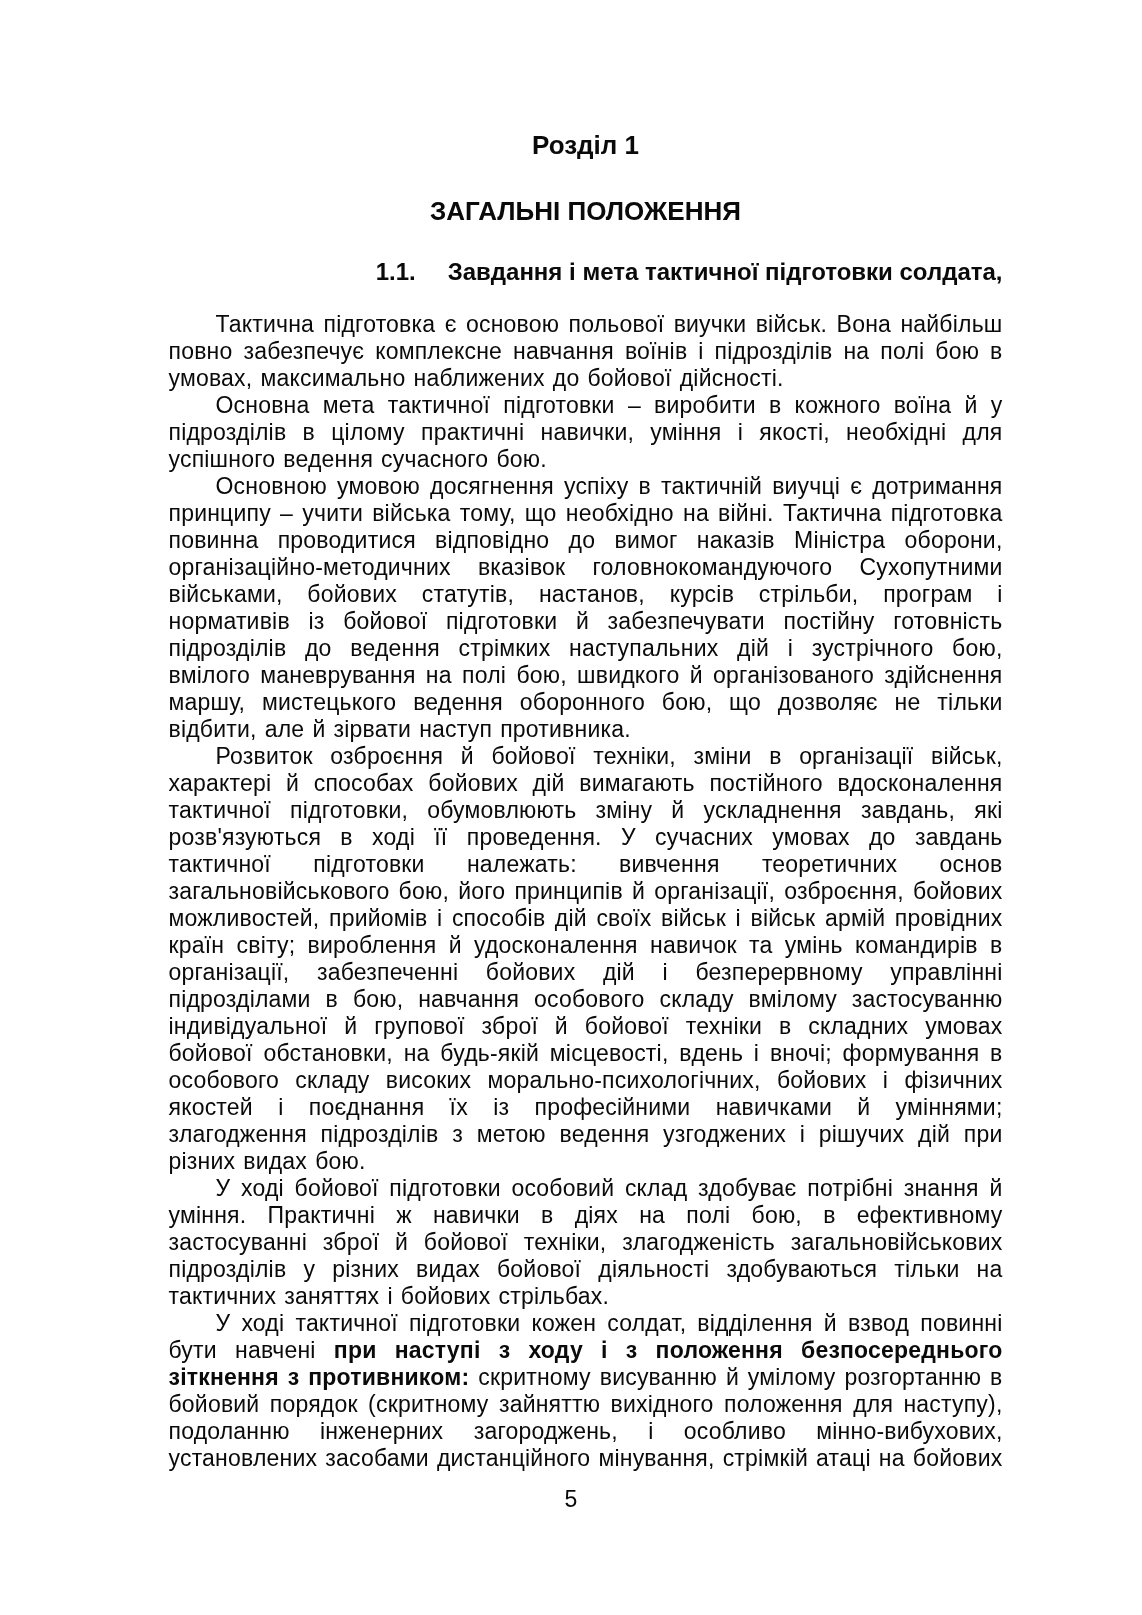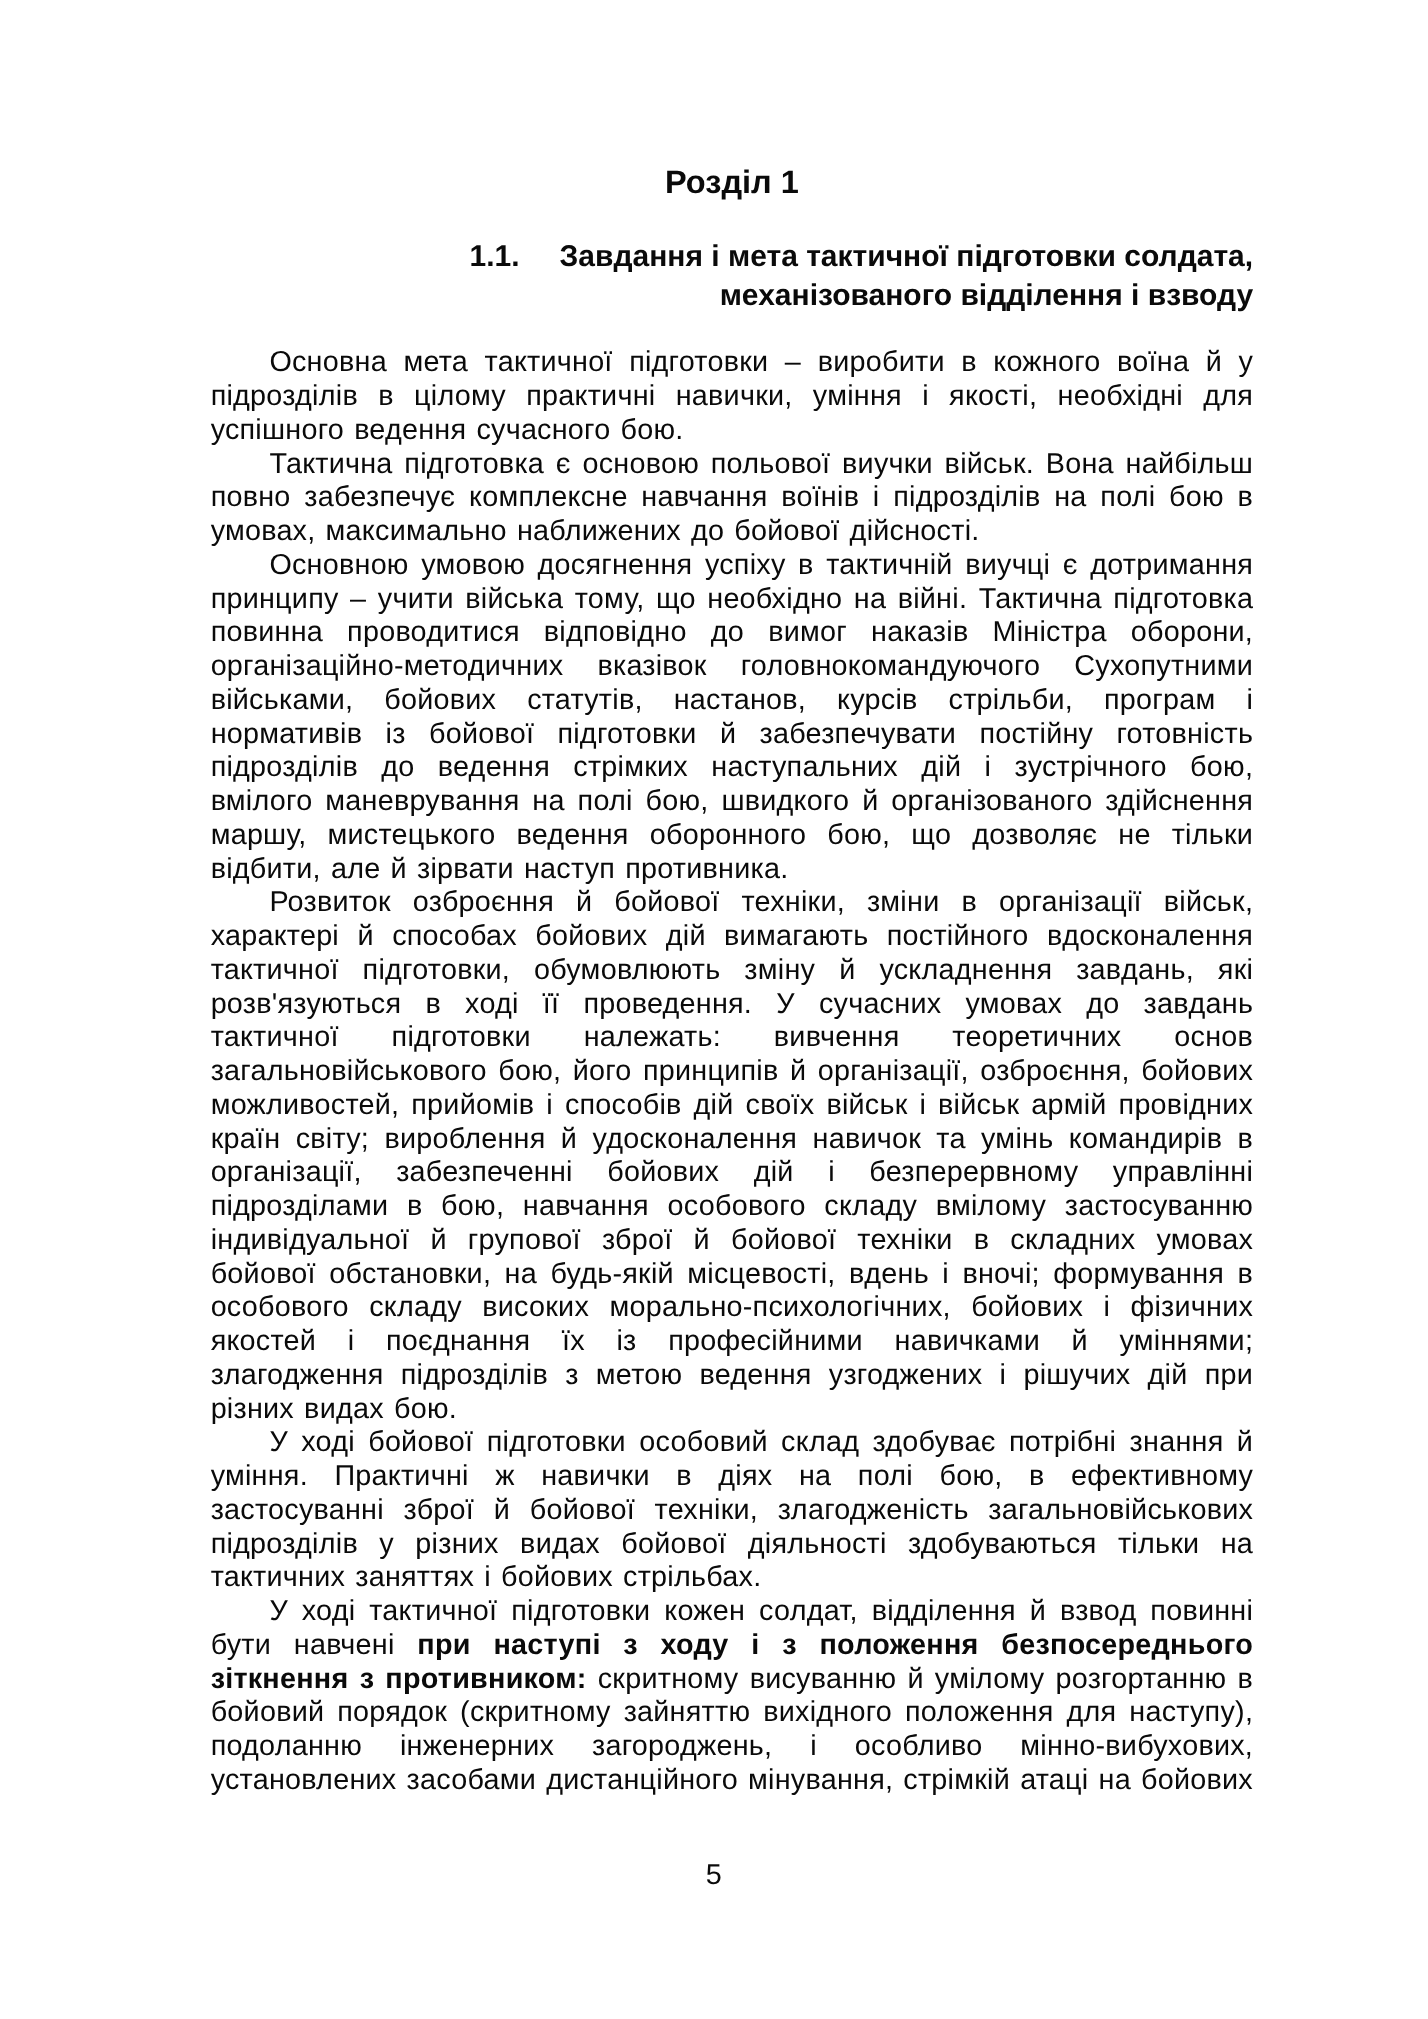--- a/index.html
+++ b/index.html
@@ -58,29 +58,29 @@
     font-size: 23px;
   }
 </style>
 </head>
 <body>
 
 <div class="page">
 
   <h1 class="chapter-heading">Розділ 1</h1>
 
+  <h2 class="doc-title">ЗАГАЛЬНІ ПОЛОЖЕННЯ</h2>
 
   <h3 class="section-heading">
     <span class="section-number">1.1.</span><span>Завдання і мета тактичної підготовки солдата,</span><br>
-    <span>механізованого відділення і взводу</span>
   </h3>
 
   <div class="body-text">
+    <p>Тактична підготовка є основою польової виучки військ. Вона найбільш повно забезпечує комплексне навчання воїнів і підрозділів на полі бою в умовах, максимально наближених до бойової дійсності.</p>
     <p>Основна мета тактичної підготовки – виробити в кожного воїна й у підрозділів в цілому практичні навички, уміння і якості, необхідні для успішного ведення сучасного бою.</p>
-    <p>Тактична підготовка є основою польової виучки військ. Вона найбільш повно забезпечує комплексне навчання воїнів і підрозділів на полі бою в умовах, максимально наближених до бойової дійсності.</p>
     <p>Основною умовою досягнення успіху в тактичній виучці є дотримання принципу – учити війська тому, що необхідно на війні. Тактична підготовка повинна проводитися відповідно до вимог наказів Міністра оборони, організаційно-методичних вказівок головнокомандуючого Сухопутними військами, бойових статутів, настанов, курсів стрільби, програм і нормативів із бойової підготовки й забезпечувати постійну готовність підрозділів до ведення стрімких наступальних дій і зустрічного бою, вмілого маневрування на полі бою, швидкого й організованого здійснення маршу, мистецького ведення оборонного бою, що дозволяє не тільки відбити, але й зірвати наступ противника.</p>
     <p>Розвиток озброєння й бойової техніки, зміни в організації військ, характері й способах бойових дій вимагають постійного вдосконалення тактичної підготовки, обумовлюють зміну й ускладнення завдань, які розв'язуються в ході її проведення. У сучасних умовах до завдань тактичної підготовки належать: вивчення теоретичних основ загальновійськового бою, його принципів й організації, озброєння, бойових можливостей, прийомів і способів дій своїх військ і військ армій провідних країн світу; вироблення й удосконалення навичок та умінь командирів в організації, забезпеченні бойових дій і безперервному управлінні підрозділами в бою, навчання особового складу вмілому застосуванню індивідуальної й групової зброї й бойової техніки в складних умовах бойової обстановки, на будь-якій місцевості, вдень і вночі; формування в особового складу високих морально-психологічних, бойових і фізичних якостей і поєднання їх із професійними навичками й уміннями; злагодження підрозділів з метою ведення узгоджених і рішучих дій при різних видах бою.</p>
     <p>У ході бойової підготовки особовий склад здобуває потрібні знання й уміння. Практичні ж навички в діях на полі бою, в ефективному застосуванні зброї й бойової техніки, злагодженість загальновійськових підрозділів у різних видах бойової діяльності здобуваються тільки на тактичних заняттях і бойових стрільбах.</p>
     <p><span>У ході тактичної підготовки кожен солдат, відділення й взвод повинні бути навчені </span><strong>при наступі з ходу і з положення безпосереднього зіткнення з противником:</strong><span> скритному висуванню й умілому розгортанню в бойовий порядок (скритному зайняттю вихідного положення для наступу), подоланню інженерних загороджень, і особливо мінно-вибухових, установлених засобами дистанційного мінування, стрімкій атаці на бойових</span></p>
   </div>
 
   <div class="page-number">5</div>
 
 </div>
 

